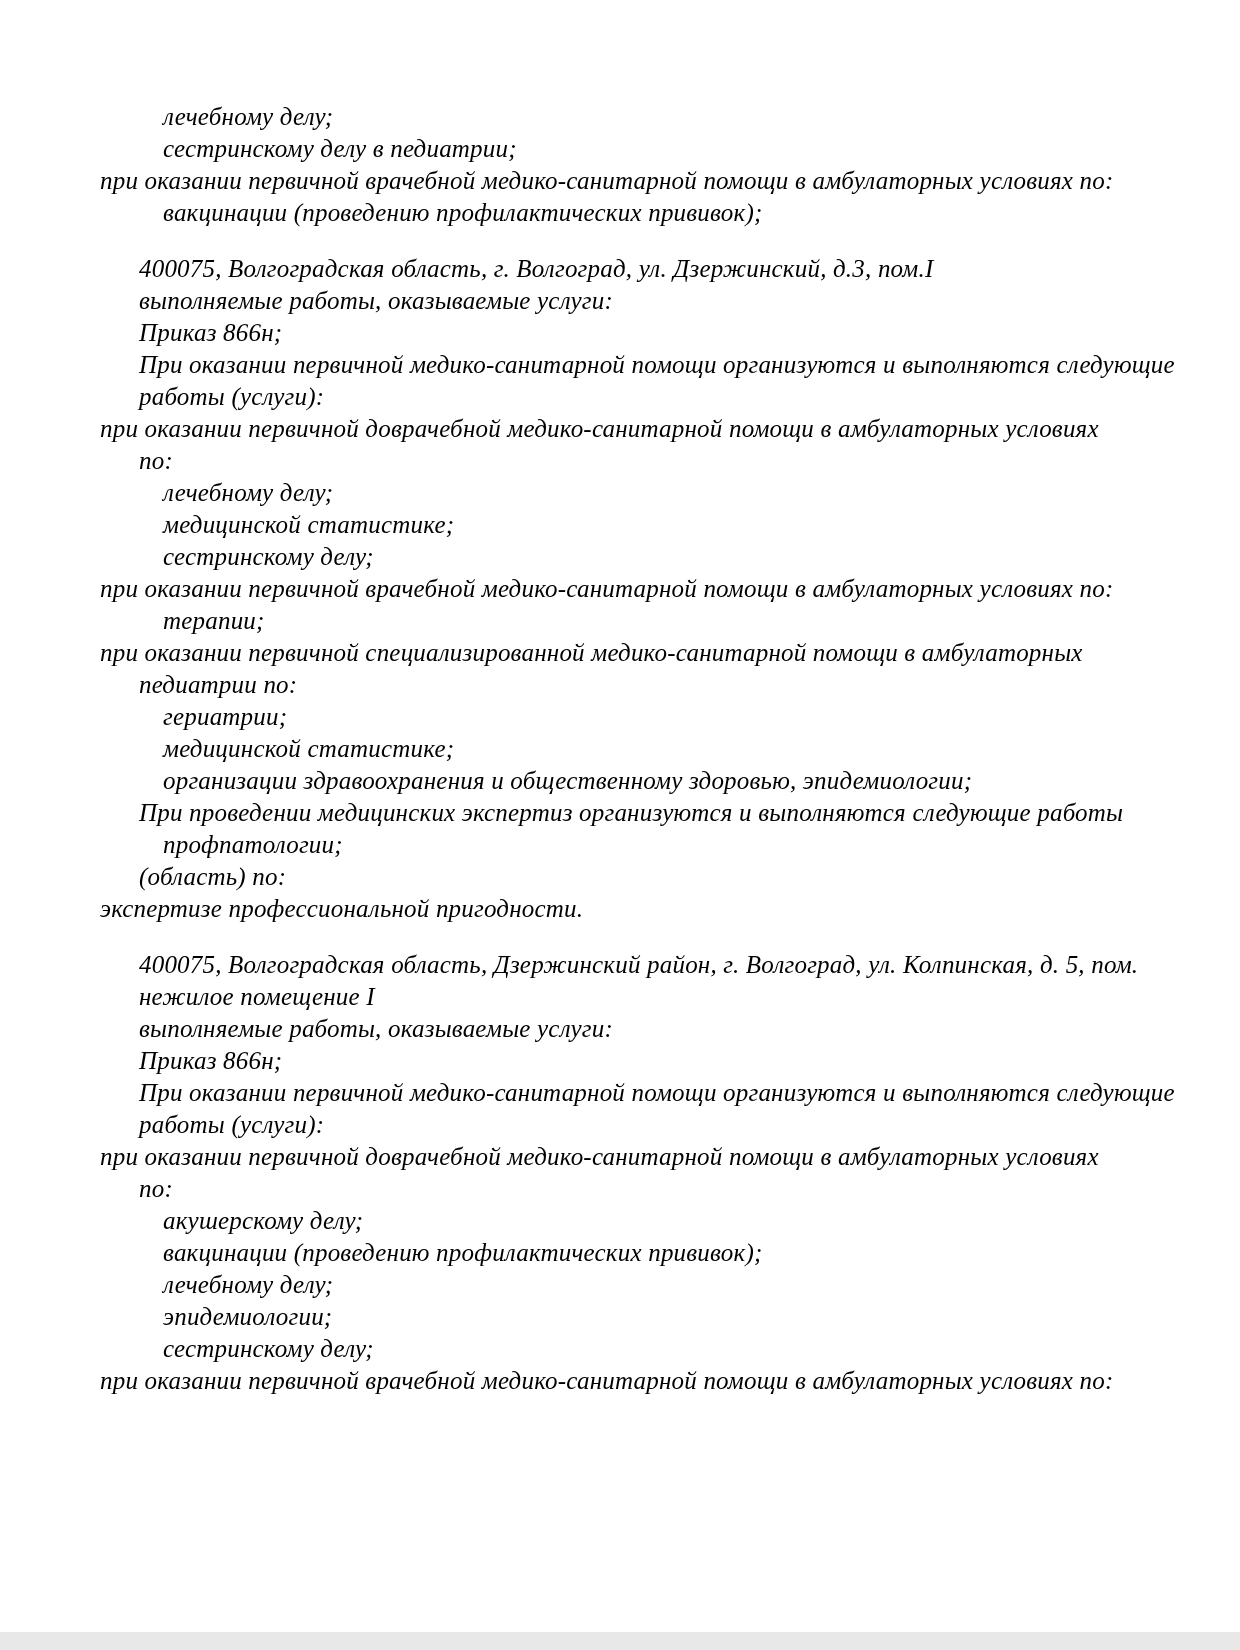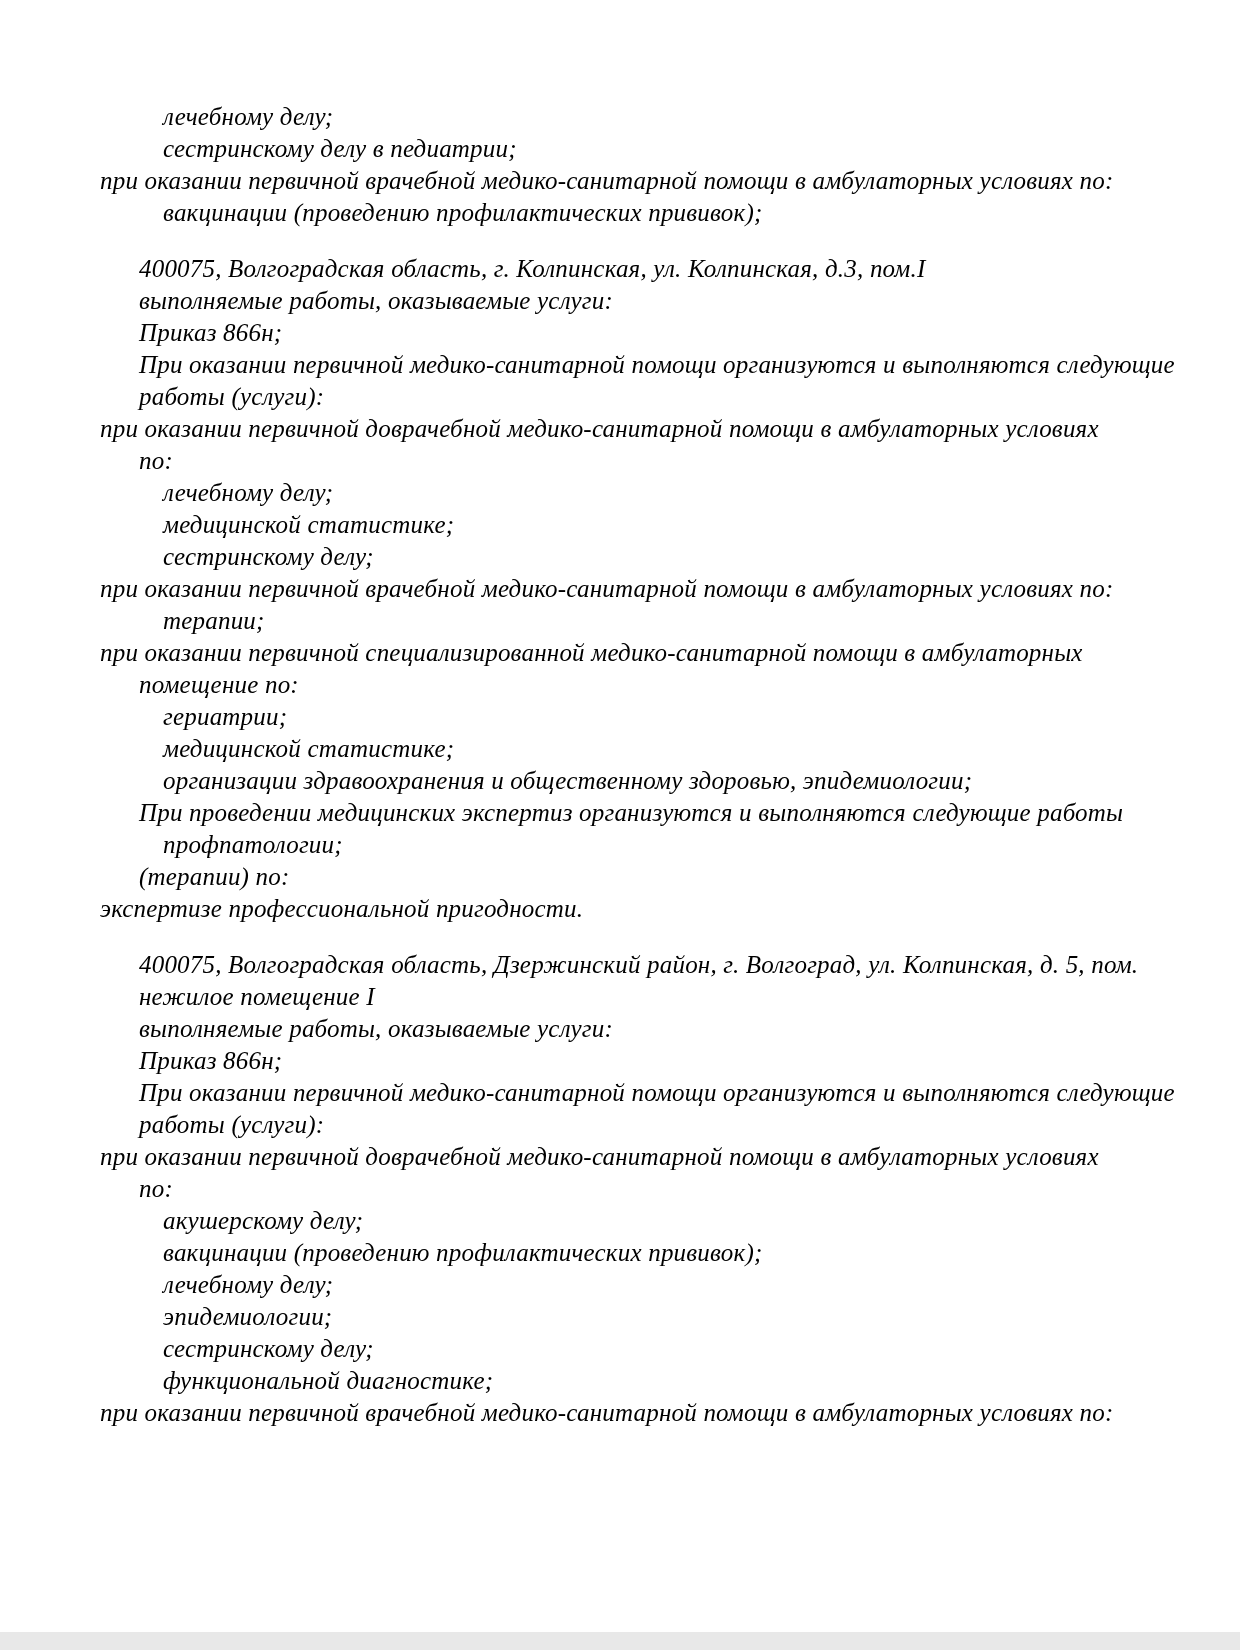--- a/index.html
+++ b/index.html
@@ -35,50 +35,49 @@
 </style>
 </head>
 <body>
 
 <div class="page">
   <div class="doc" id="doc">
       <div class="line indent-2">лечебному делу;</div>
       <div class="line indent-2">сестринскому делу в педиатрии;</div>
       <div class="line indent-1">при оказании первичной врачебной медико-санитарной помощи в амбулаторных условиях по:</div>
       <div class="line indent-2">вакцинации (проведению профилактических прививок);</div>
-      <div class="line indent-0 gap">400075, Волгоградская область, г. Колпинская, ул. Колпинская, д.3, пом.I</div>
+      <div class="line indent-0 gap">400075, Волгоградская область, г. Волгоград, ул. Дзержинский, д.3, пом.I</div>
       <div class="line indent-0">выполняемые работы, оказываемые услуги:</div>
       <div class="line indent-0">Приказ 866н;</div>
       <div class="line indent-0">При оказании первичной медико-санитарной помощи организуются и выполняются следующие</div>
       <div class="line indent-0">работы (услуги):</div>
       <div class="line indent-1">при оказании первичной доврачебной медико-санитарной помощи в амбулаторных условиях</div>
       <div class="line indent-0">по:</div>
       <div class="line indent-2">лечебному делу;</div>
       <div class="line indent-2">медицинской статистике;</div>
       <div class="line indent-2">сестринскому делу;</div>
       <div class="line indent-1">при оказании первичной врачебной медико-санитарной помощи в амбулаторных условиях по:</div>
       <div class="line indent-2">терапии;</div>
       <div class="line indent-1">при оказании первичной специализированной медико-санитарной помощи в амбулаторных</div>
-      <div class="line indent-0">помещение по:</div>
+      <div class="line indent-0">педиатрии по:</div>
       <div class="line indent-2">гериатрии;</div>
       <div class="line indent-2">медицинской статистике;</div>
       <div class="line indent-2">организации здравоохранения и общественному здоровью, эпидемиологии;</div>
       <div class="line indent-0">При проведении медицинских экспертиз организуются и выполняются следующие работы</div>
       <div class="line indent-2">профпатологии;</div>
-      <div class="line indent-0">(терапии) по:</div>
+      <div class="line indent-0">(область) по:</div>
       <div class="line indent-1">экспертизе профессиональной пригодности.</div>
       <div class="line indent-0 gap">400075, Волгоградская область, Дзержинский район, г. Волгоград, ул. Колпинская, д. 5, пом.</div>
       <div class="line indent-0">нежилое помещение I</div>
       <div class="line indent-0">выполняемые работы, оказываемые услуги:</div>
       <div class="line indent-0">Приказ 866н;</div>
       <div class="line indent-0">При оказании первичной медико-санитарной помощи организуются и выполняются следующие</div>
       <div class="line indent-0">работы (услуги):</div>
       <div class="line indent-1">при оказании первичной доврачебной медико-санитарной помощи в амбулаторных условиях</div>
       <div class="line indent-0">по:</div>
       <div class="line indent-2">акушерскому делу;</div>
       <div class="line indent-2">вакцинации (проведению профилактических прививок);</div>
       <div class="line indent-2">лечебному делу;</div>
       <div class="line indent-2">эпидемиологии;</div>
       <div class="line indent-2">сестринскому делу;</div>
-      <div class="line indent-2">функциональной диагностике;</div>
       <div class="line indent-1">при оказании первичной врачебной медико-санитарной помощи в амбулаторных условиях по:</div>
     </div>
 </div>
 
 </body></html>

